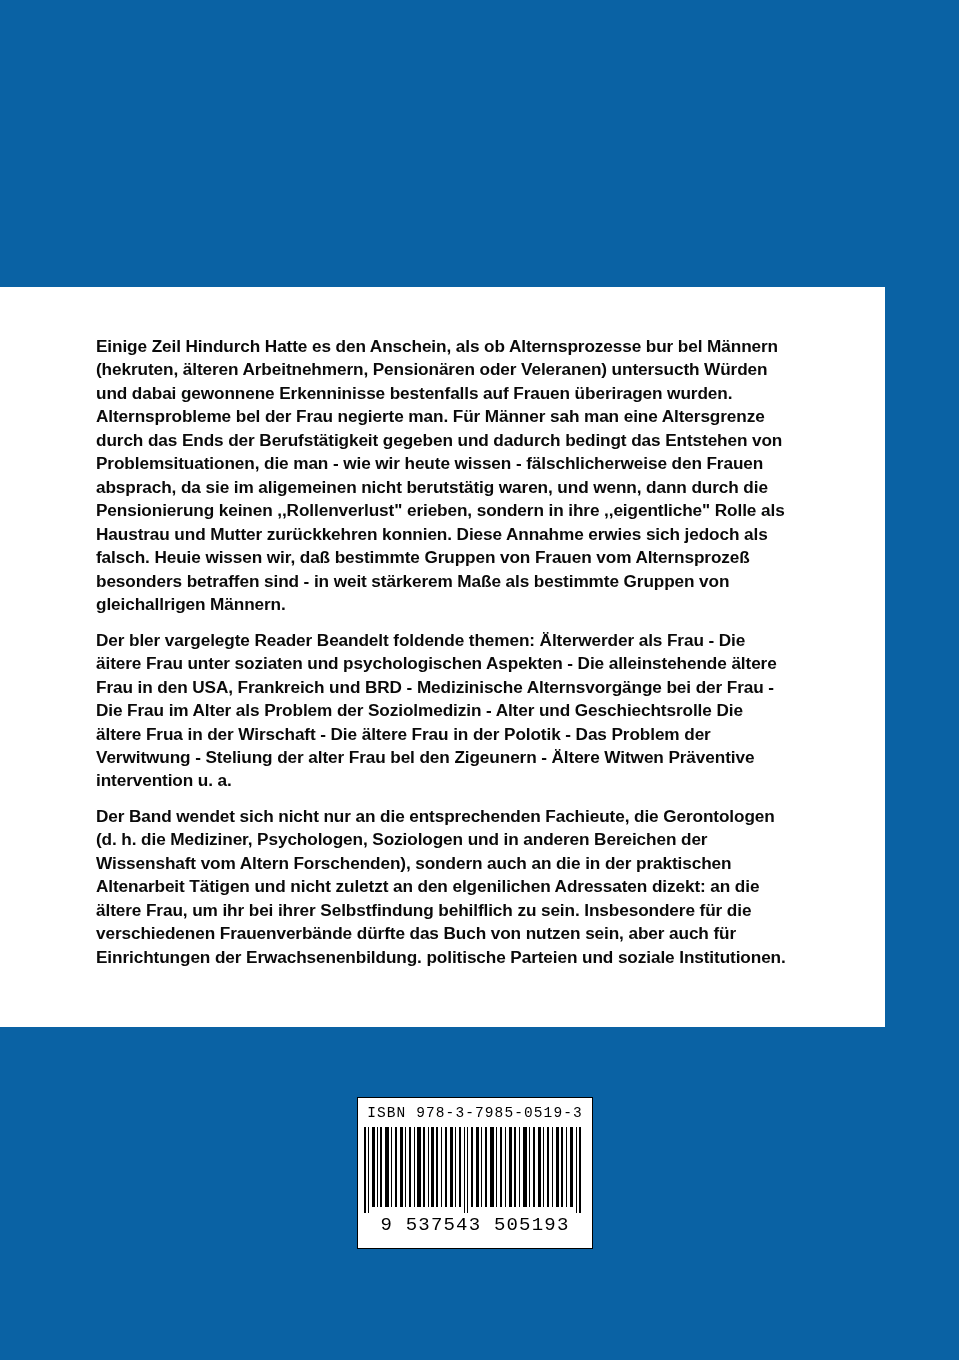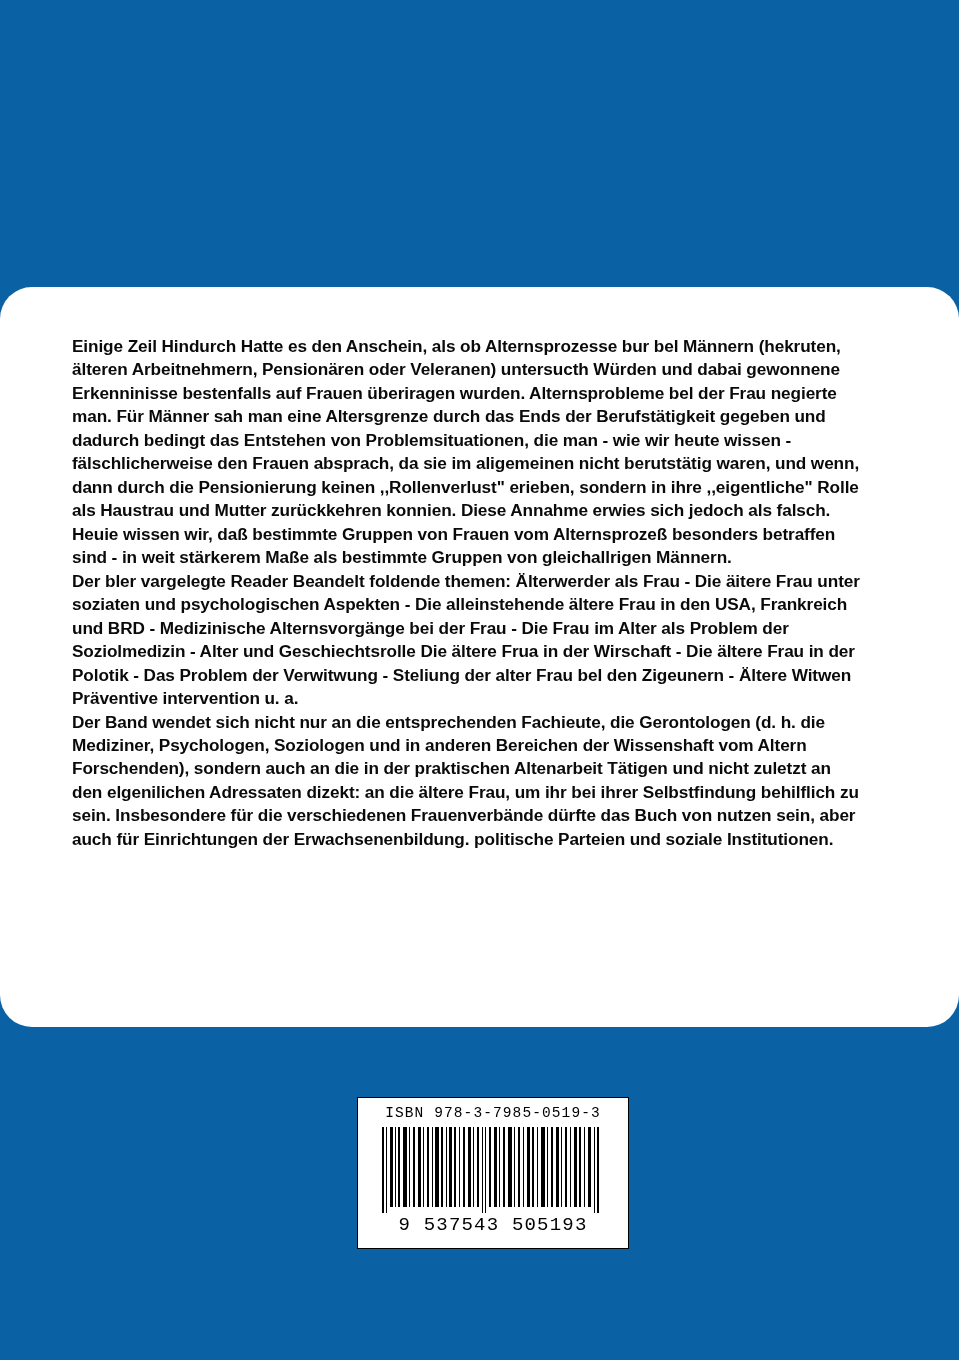--- a/index.html
+++ b/index.html
@@ -27,57 +27,56 @@
     left: 0;
     width: 959px;
     height: 282px;
     background: #0a62a4;
   }
   
   .text-panel {
     position: absolute;
     top: 287px;
     left: 0;
-    width: 959px;
+    width: 885px;
     height: 740px;
     background: #ffffff;
     box-sizing: border-box;
-    padding: 48px 96px 10px 72px;
-    border-radius: 32px;
+    padding: 48px 96px 10px 96px;
   }
   .blurb {
     color: #0a0a0a;
     font-family: "Liberation Sans", sans-serif;
     font-size: 17.2px;
     font-weight: bold;
     line-height: 1.365;
     letter-spacing: -0.1px;
     margin: 0;
     text-align: left;
   }
   .blurb p {
     margin: 0 0 0 0;
   }
   .blurb p + p {
-    margin-top: 0px;
+    margin-top: 12px;
   }
   
   .bottom-band {
     position: absolute;
     top: 1027px;
     left: 0;
     width: 959px;
     height: 333px;
     background: #0a62a4;
   }
   .barcode-box {
     position: absolute;
     top: 1097px;
     left: 357px;
-    width: 272px;
+    width: 236px;
     height: 152px;
     background: #ffffff;
     border: 1px solid #000000;
     box-sizing: border-box;
     display: flex;
     flex-direction: column;
     align-items: center;
     padding-top: 7px;
   }
   .isbn-text {

